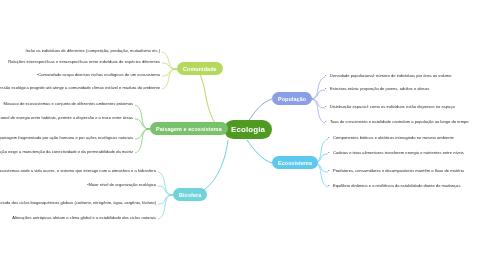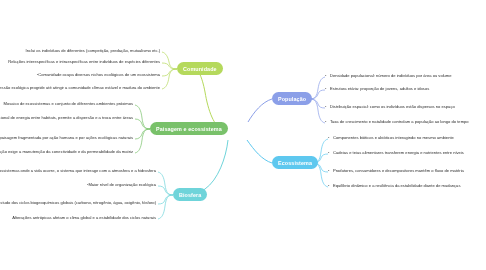--- a/index.html
+++ b/index.html
@@ -102,20 +102,23 @@
     <path d="M310,99 C315,99 317,97 318,94 C319,91 321,90 325,90" fill="none" stroke="#8b9fe8" stroke-width="0.7"></path>
     <path d="M310,99 C315,99 317,101 318,104 C319,107 321,108 325,108" fill="none" stroke="#8b9fe8" stroke-width="0.7"></path>
     <path d="M310,99 C315,99 317,102 318,110 C319,118 321,122 325,123" fill="none" stroke="#8b9fe8" stroke-width="0.7"></path>
 
     <path d="M313,163 C318,163 320,160 321,152 C322,144 324,140 328,139" fill="none" stroke="#5ec8ef" stroke-width="0.7"></path>
     <path d="M313,163 C318,163 320,161 321,158 C322,155 324,154 328,154" fill="none" stroke="#5ec8ef" stroke-width="0.7"></path>
     <path d="M313,163 C318,163 320,165 321,168 C322,171 324,172 328,172" fill="none" stroke="#5ec8ef" stroke-width="0.7"></path>
     <path d="M313,163 C318,163 320,166 321,174 C322,182 324,186 328,187" fill="none" stroke="#5ec8ef" stroke-width="0.7"></path>
   </svg>
 
+  <div class="node node-root" style="left:224px; top:120px; background:#4e9a22;">
+    <span>Ecologia</span>
+  </div>
 
   <div class="node node-branch" style="left:177px; top:62px; background:#b5d95c;">
     <span>Comunidade</span>
   </div>
 
   <div class="node node-branch" style="left:150px; top:122px; background:#79c16a;">
     <span>Paisagem e ecossistema</span>
   </div>
 
   <div class="node node-branch" style="left:173px; top:188px; background:#6fd4da;">

